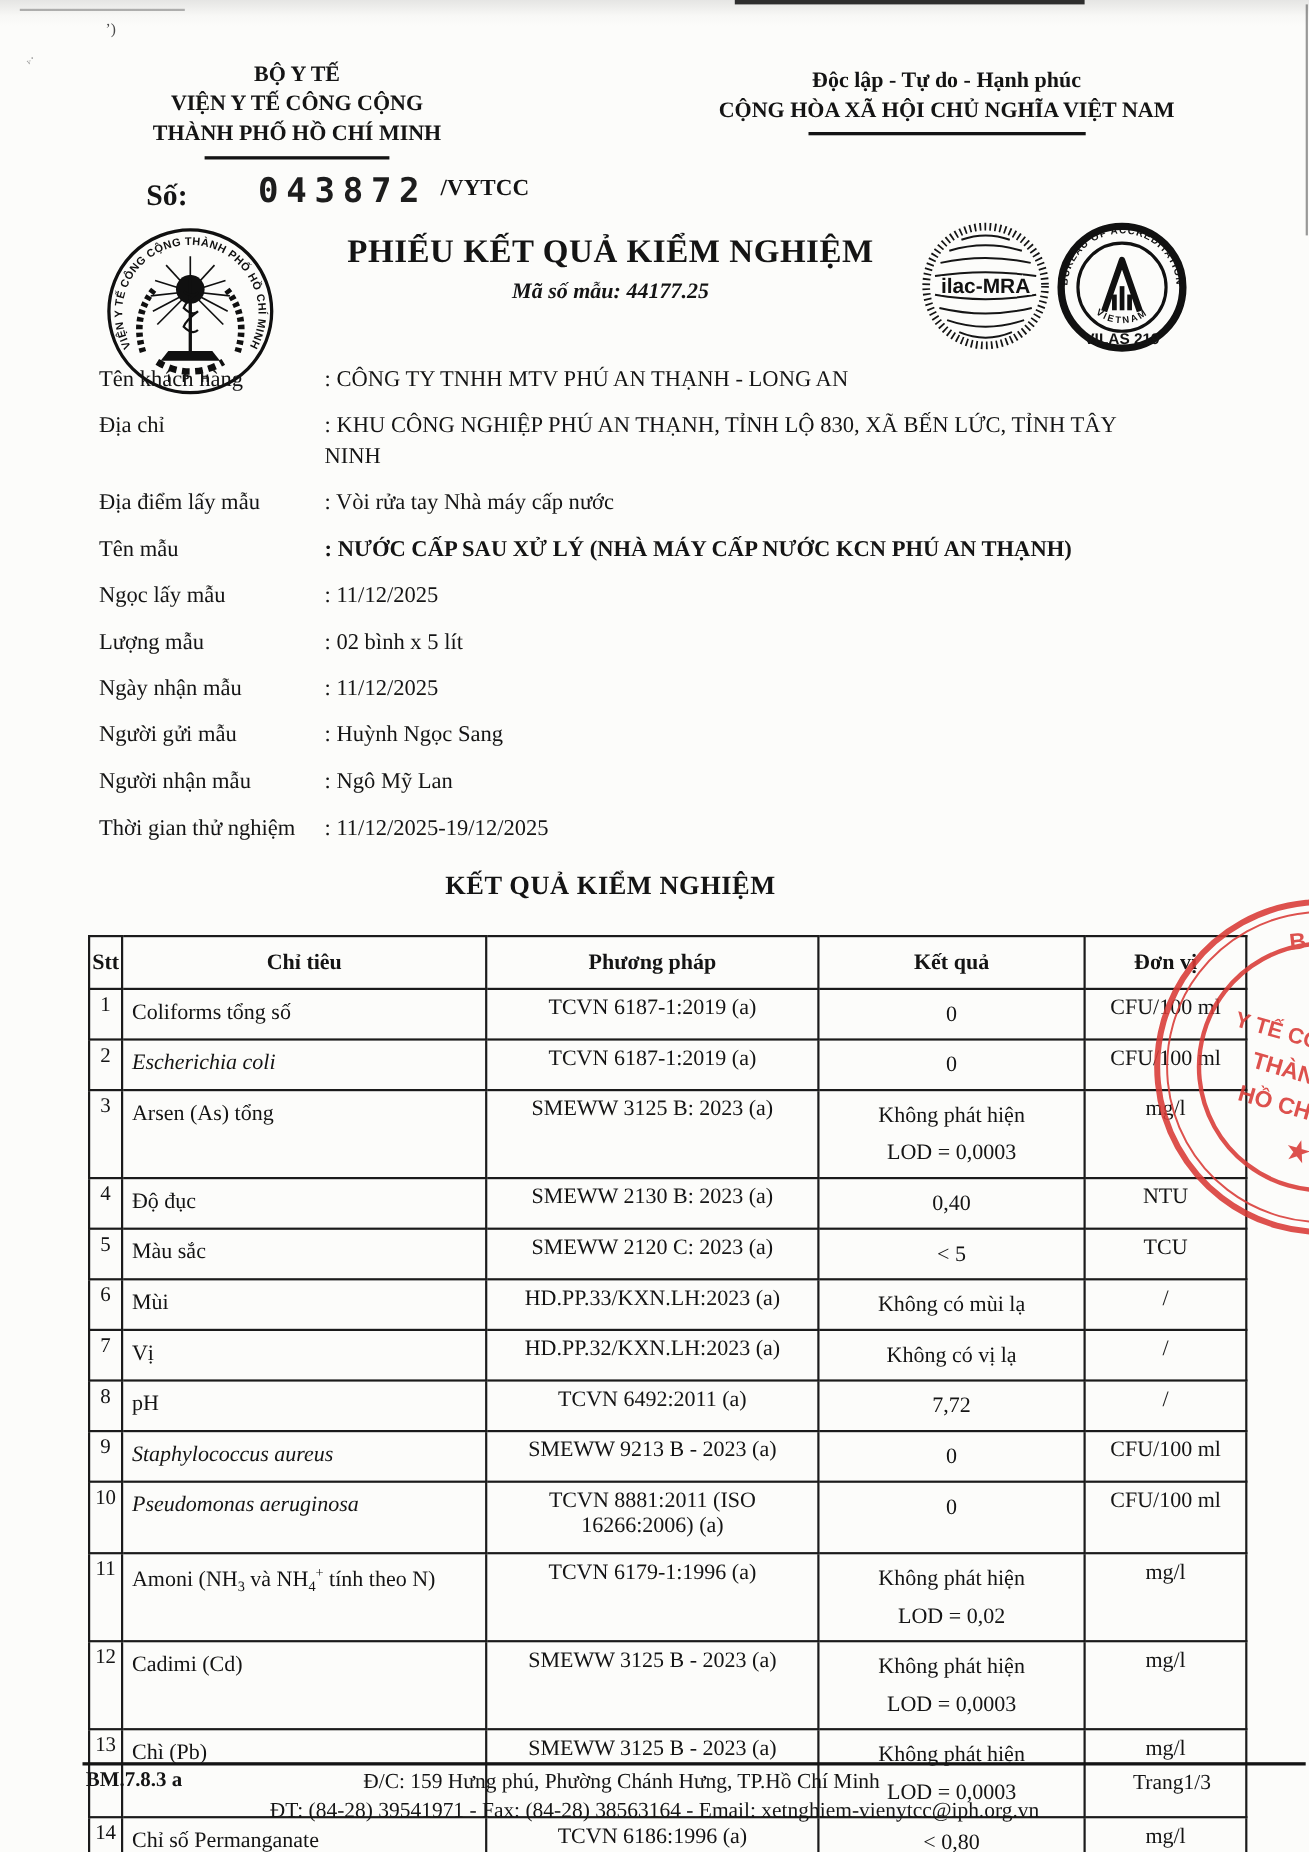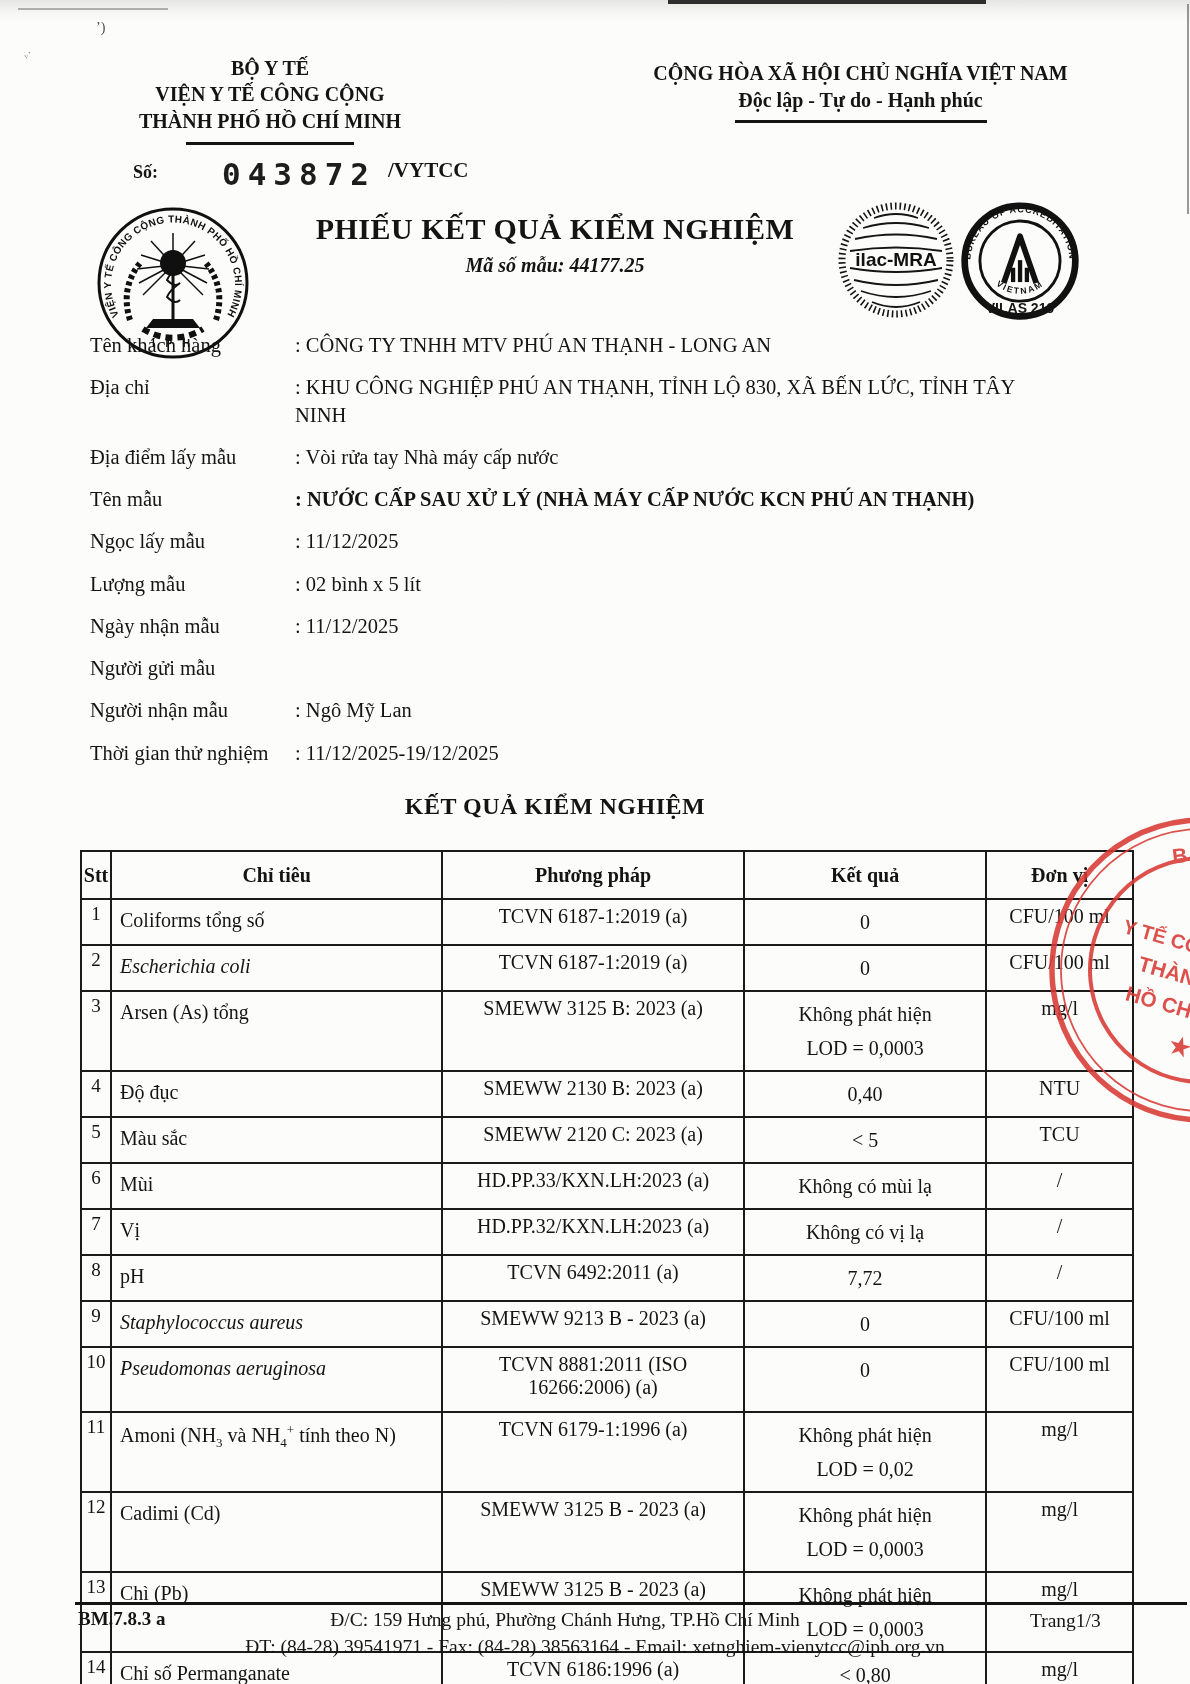--- a/index.html
+++ b/index.html
@@ -17,21 +17,21 @@
   .mark-a{position:absolute;left:96px;top:20px;font-size:14px;color:#4a4a4a;}
   .mark-b{position:absolute;left:24px;top:46px;font-size:12px;color:#8a8a8a;transform:rotate(-12deg);}
   
   .hdr-left{position:absolute;left:100px;top:55px;width:340px;text-align:center;
     font-weight:bold;font-size:20px;line-height:1.32;}
   .hdr-left .rule{width:168px;height:3px;background:#141414;margin:8px auto 0;}
   .hdr-right{position:absolute;left:588px;top:60px;width:545px;text-align:center;
     font-weight:bold;font-size:20px;line-height:1.35;}
   .hdr-right .rule{width:252px;height:3px;background:#141414;margin:6px auto 0;}
   .so-row{position:absolute;left:133px;top:156px;display:flex;align-items:flex-start;}
-  .so-label{font-weight:bold;font-size:18px;padding-top:6px;}
+  .so-label{font-weight:bold;font-size:27px;padding-top:6px;}
   .so-number{font-family:"DejaVu Sans Mono", monospace;font-weight:bold;font-size:31px;
     letter-spacing:7px;margin-left:64px;color:#1d1d1d;text-align:center;}
   .so-suffix{font-weight:bold;font-size:21px;position:relative;top:2px;margin-left:12px;}
   
   .doc-title{position:absolute;left:270px;top:212px;width:570px;text-align:center;
     font-weight:bold;font-size:30px;letter-spacing:.5px;}
   .doc-subtitle{position:absolute;left:270px;top:254px;width:570px;text-align:center;
     font-weight:bold;font-style:italic;font-size:20px;}
   
   .seal{position:absolute;left:93px;top:203px;width:160px;height:160px;}
@@ -85,22 +85,22 @@
   <div class="mark-b">ᵥ·</div>
 
   <div class="hdr-left">
     <div>BỘ Y TẾ</div>
     <div>VIỆN Y TẾ CÔNG CỘNG</div>
     <div>THÀNH PHỐ HỒ CHÍ MINH</div>
     <div class="rule"></div>
   </div>
 
   <div class="hdr-right">
+    <div>Độc lập - Tự do - Hạnh phúc</div>
     <div>CỘNG HÒA XÃ HỘI CHỦ NGHĨA VIỆT NAM</div>
-    <div>Độc lập - Tự do - Hạnh phúc</div>
     <div class="rule"></div>
   </div>
 
   <div class="so-row">
     <span class="so-label">Số:</span>
     <span class="so-number">043872</span>
     <span class="so-suffix">/VYTCC</span>
   </div>
 
   <svg class="seal" viewBox="0 0 160 160">
@@ -197,20 +197,21 @@
         <div class="info-row">
           <span class="info-label">Lượng mẫu</span>
           <span class="info-value">: 02 bình x 5 lít</span>
         </div>
         <div class="info-row">
           <span class="info-label">Ngày nhận mẫu</span>
           <span class="info-value">: 11/12/2025</span>
         </div>
         <div class="info-row">
           <span class="info-label">Người gửi mẫu</span>
+          <span class="info-value">: Huỳnh Ngọc Sang</span>
         </div>
         <div class="info-row">
           <span class="info-label">Người nhận mẫu</span>
           <span class="info-value">: Ngô Mỹ Lan</span>
         </div>
         <div class="info-row">
           <span class="info-label">Thời gian thử nghiệm</span>
           <span class="info-value">: 11/12/2025-19/12/2025</span>
         </div>
       </div>

